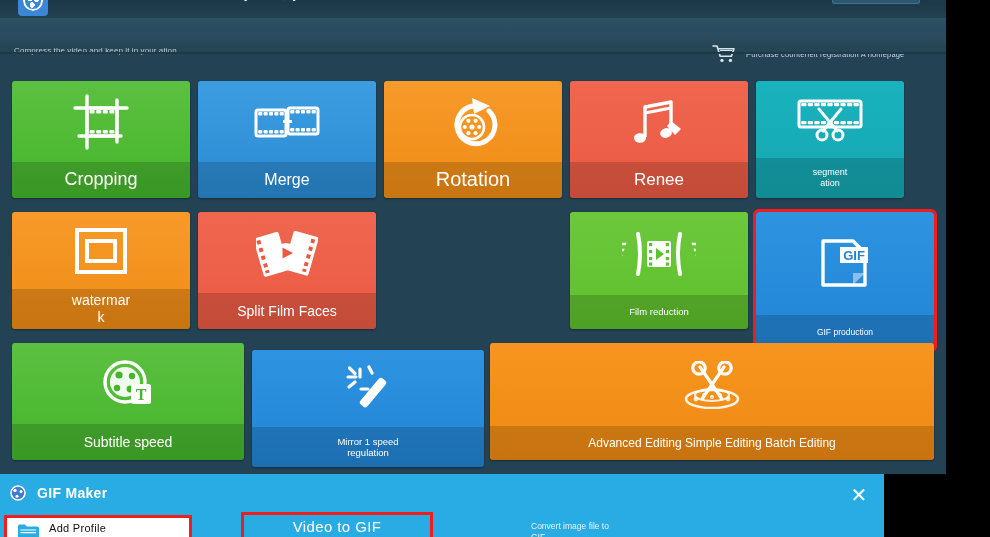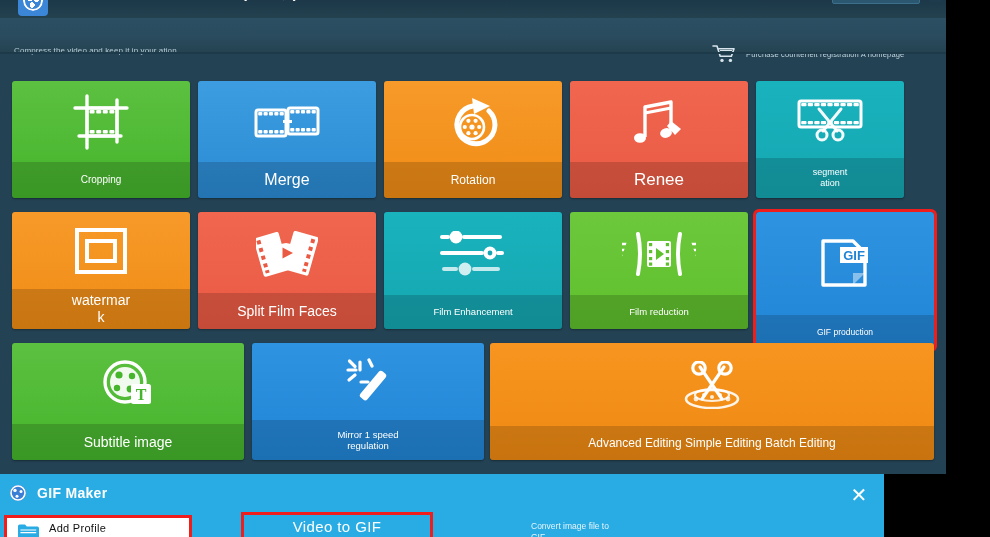--- a/index.html
+++ b/index.html
@@ -186,21 +186,21 @@
             <rect x="18.6" y="18" width="5" height="3.6" rx="1" fill="#ffffff"></rect>
             <rect x="25.200000000000003" y="18" width="5" height="3.6" rx="1" fill="#ffffff"></rect>
             <rect x="31.8" y="18" width="5" height="3.6" rx="1" fill="#ffffff"></rect>
             <rect x="38.4" y="18" width="5" height="3.6" rx="1" fill="#ffffff"></rect>
             <rect x="18.6" y="38" width="5" height="3.6" rx="1" fill="#ffffff"></rect>
             <rect x="25.200000000000003" y="38" width="5" height="3.6" rx="1" fill="#ffffff"></rect>
             <rect x="31.8" y="38" width="5" height="3.6" rx="1" fill="#ffffff"></rect>
             <rect x="38.4" y="38" width="5" height="3.6" rx="1" fill="#ffffff"></rect>
           </svg>
         </div>
-        <div class="cap" style="height: 36px; font-size: 10px; white-space: pre-line;">Cropping</div>
+        <div class="cap" style="height: 36px; font-size: 18px; white-space: pre-line;">Cropping</div>
       </div>
       <div class="tile c-blue" style="left: 198px; top: 27px; width: 178px; height: 117px;">
         <div class="art" style="bottom: 36px;">
           <svg viewBox="0 0 66 44" width="66" height="44">
             <rect x="2" y="10" width="30" height="26" rx="2" fill="none" stroke="#ffffff" stroke-width="3"></rect>
             <rect x="4.2" y="12" width="4.16" height="3.4" rx="1" fill="#ffffff"></rect>
             <rect x="9.56" y="12" width="4.16" height="3.4" rx="1" fill="#ffffff"></rect>
             <rect x="14.920000000000002" y="12" width="4.16" height="3.4" rx="1" fill="#ffffff"></rect>
             <rect x="20.28" y="12" width="4.16" height="3.4" rx="1" fill="#ffffff"></rect>
             <rect x="25.64" y="12" width="4.16" height="3.4" rx="1" fill="#ffffff"></rect>
@@ -233,21 +233,21 @@
             <circle cx="27" cy="30" r="12" fill="none" stroke="#ffffff" stroke-width="2.6"></circle>
             <circle cx="27" cy="30" r="2.6" fill="#ffffff"></circle>
             <circle cx="34.2" cy="30.0" r="2.1" fill="#ffffff"></circle>
             <circle cx="30.6" cy="36.2" r="2.1" fill="#ffffff"></circle>
             <circle cx="23.4" cy="36.2" r="2.1" fill="#ffffff"></circle>
             <circle cx="19.8" cy="30.0" r="2.1" fill="#ffffff"></circle>
             <circle cx="23.4" cy="23.8" r="2.1" fill="#ffffff"></circle>
             <circle cx="30.6" cy="23.8" r="2.1" fill="#ffffff"></circle>
           </svg>
         </div>
-        <div class="cap" style="height: 36px; font-size: 12px; white-space: pre-line;">Rotation</div>
+        <div class="cap" style="height: 36px; font-size: 20px; white-space: pre-line;">Rotation</div>
       </div>
       <div class="tile c-red" style="left: 570px; top: 27px; width: 178px; height: 117px;">
         <div class="art" style="bottom: 36px;">
           <svg viewBox="0 0 56 46" width="56" height="46">
             <path d="M14 38 V8 L40 3 V32" fill="none" stroke="#ffffff" stroke-width="3.4" stroke-linejoin="round"></path>
             <path d="M14 14 L40 9" stroke="#ffffff" stroke-width="3.2"></path>
             <ellipse cx="9" cy="39" rx="6" ry="4.8" fill="#ffffff"></ellipse>
             <ellipse cx="35" cy="34" rx="6" ry="4.8" fill="#ffffff" transform="rotate(-18 35 34)"></ellipse>
             <path d="M40 22 L50 30 L44 36 L36 27 Z" fill="#ffffff"></path>
           </svg>
@@ -312,37 +312,20 @@
               <rect x="51" y="23" width="4" height="4" fill="#ea5a43"></rect>
               <rect x="51" y="31" width="4" height="4" fill="#ea5a43"></rect>
               <rect x="51" y="38" width="4" height="3" fill="#ea5a43"></rect>
             </g>
             <circle cx="30" cy="24" r="10" fill="#ffffff"></circle>
             <path d="M26.5 18.5 L37 24 L26.5 29.5 Z" fill="#ea5a43"></path>
           </svg>
         </div>
         <div class="cap" style="height: 36px; font-size: 14px; white-space: pre-line;">Split Film Faces</div>
       </div>
-      <div class="tile c-teal" style="left: 384px; top: 158px; width: 178px; height: 117px;">
-        <div class="art" style="bottom: 34px;">
-          <svg viewBox="0 0 66 46" width="66" height="46">
-            <rect x="0" y="4" width="10" height="4" rx="2" fill="#ffffff"></rect>
-            <rect x="22" y="4" width="40" height="4" rx="2" fill="#ffffff"></rect>
-            <circle cx="16" cy="6" r="6.4" fill="#ffffff"></circle>
-            <rect x="0" y="20" width="44" height="4" rx="2" fill="#ffffff"></rect>
-            <rect x="56" y="20" width="8" height="4" rx="2" fill="#ffffff"></rect>
-            <circle cx="50" cy="22" r="6.4" fill="#ffffff"></circle>
-            <circle cx="50" cy="22" r="2.4" fill="#15a6b1"></circle>
-            <rect x="2" y="36" width="16" height="4" rx="2" fill="#ffffff" opacity=".75"></rect>
-            <rect x="32" y="36" width="28" height="4" rx="2" fill="#ffffff" opacity=".75"></rect>
-            <circle cx="25" cy="38" r="6.4" fill="#ffffff" opacity=".8"></circle>
-          </svg>
-        </div>
-        <div class="cap" style="height: 34px; font-size: 9.5px; white-space: pre-line;">Film Enhancement</div>
-      </div>
       <div class="tile c-green2" style="left: 570px; top: 158px; width: 178px; height: 117px;">
         <div class="art" style="bottom: 34px;">
           <svg viewBox="0 0 74 44" width="74" height="44">
             <path d="M0 12 l8 0 M0 18 l8 0 M0 24 l8 0 M0 30 l8 0" stroke="#ffffff" stroke-width="2.6" transform="skewX(-18)"></path>
             <path d="M66 12 l8 0 M66 18 l8 0 M66 24 l8 0 M66 30 l8 0" stroke="#ffffff" stroke-width="2.6" transform="skewX(18)"></path>
             <path d="M16 2 Q20 21 16 42" fill="none" stroke="#ffffff" stroke-width="4" stroke-linecap="round"></path>
             <path d="M58 2 Q54 21 58 42" fill="none" stroke="#ffffff" stroke-width="4" stroke-linecap="round"></path>
             <rect x="25" y="9" width="24" height="26" rx="2" fill="#ffffff"></rect>
             <rect x="27" y="11" width="3.2" height="3.2" fill="#5ec02c"></rect>
             <rect x="27" y="18" width="3.2" height="3.2" fill="#5ec02c"></rect>
@@ -374,23 +357,23 @@
             <circle cx="24" cy="22" r="20" fill="none" stroke="#ffffff" stroke-width="3.4"></circle>
             <circle cx="24" cy="22" r="15" fill="#ffffff" opacity=".92"></circle>
             <circle cx="18" cy="15" r="3.6" fill="#45b52c"></circle>
             <circle cx="31" cy="16" r="3.2" fill="#45b52c"></circle>
             <circle cx="16" cy="28" r="3.2" fill="#45b52c"></circle>
             <circle cx="29" cy="29" r="3.4" fill="#45b52c"></circle>
             <rect x="30" y="24" width="20" height="20" rx="2.5" fill="#ffffff"></rect>
             <text x="40" y="40" font-family="Liberation Serif, serif" font-size="16" font-weight="bold" fill="#45b52c" text-anchor="middle">T</text>
           </svg>
         </div>
-        <div class="cap" style="height: 36px; font-size: 14px; white-space: pre-line;">Subtitle image</div>
-      </div>
-      <div class="tile c-blue2" style="left: 252px; top: 289px; width: 232px; height: 117px;">
+        <div class="cap" style="height: 36px; font-size: 14px; white-space: pre-line;">Subtitle speed</div>
+      </div>
+      <div class="tile c-blue2" style="left: 252px; top: 296px; width: 232px; height: 117px;">
         <div class="art" style="bottom: 40px;">
           <svg viewBox="0 0 52 48" width="52" height="48">
             <rect x="26" y="10" width="9" height="34" rx="3" fill="#ffffff" transform="rotate(40 30 28)"></rect>
             <path d="M18 4 V12 M6 12 H14 M7.5 3 L13 8.5 M7 22 L13 17 M19 24 H26" stroke="#ffffff" stroke-width="3.2" stroke-linecap="round"></path>
             <path d="M27 2 L30 8" stroke="#ffffff" stroke-width="3.2" stroke-linecap="round"></path>
           </svg>
         </div>
         <div class="cap" style="height: 40px; font-size: 9.5px; white-space: pre-line;">Mirror 1 speed
 regulation</div>
       </div>

